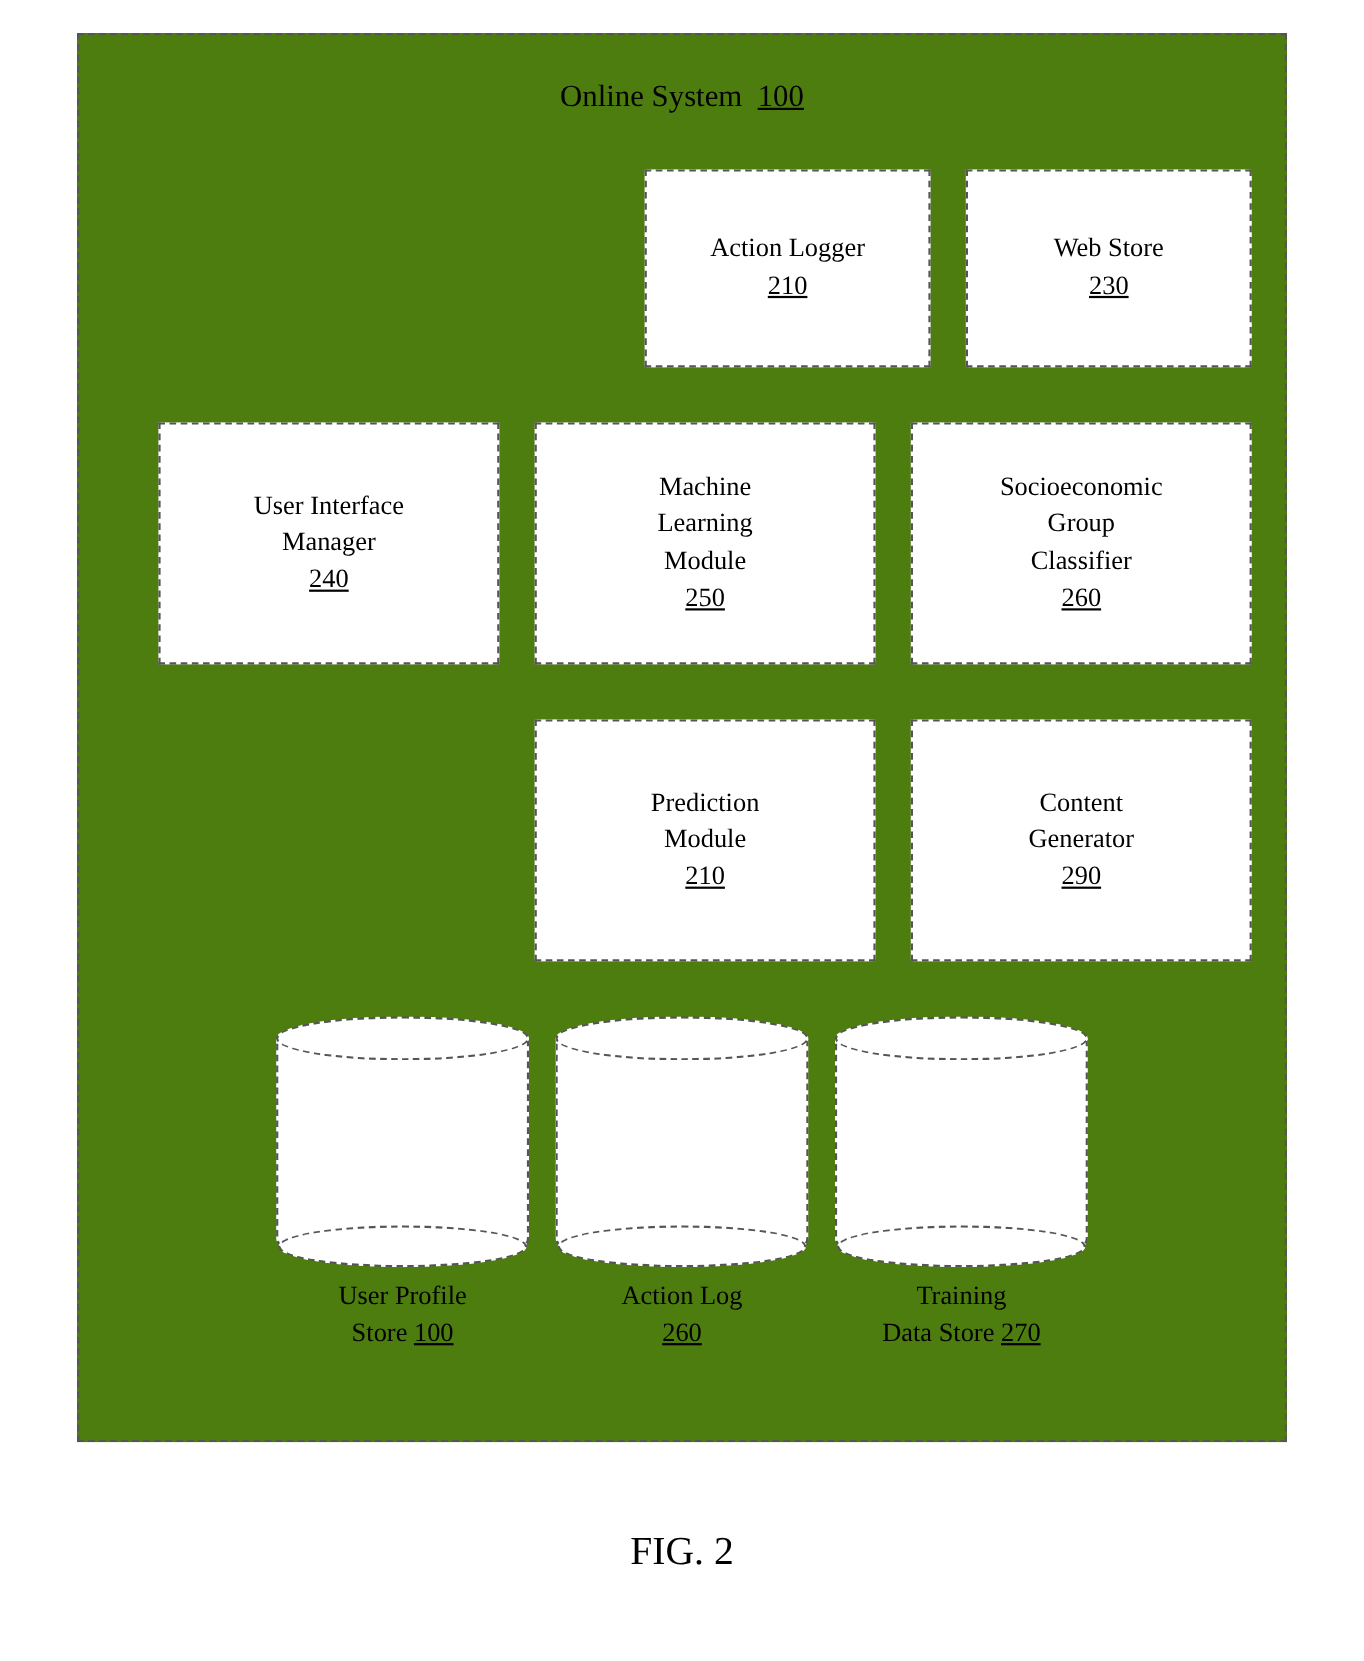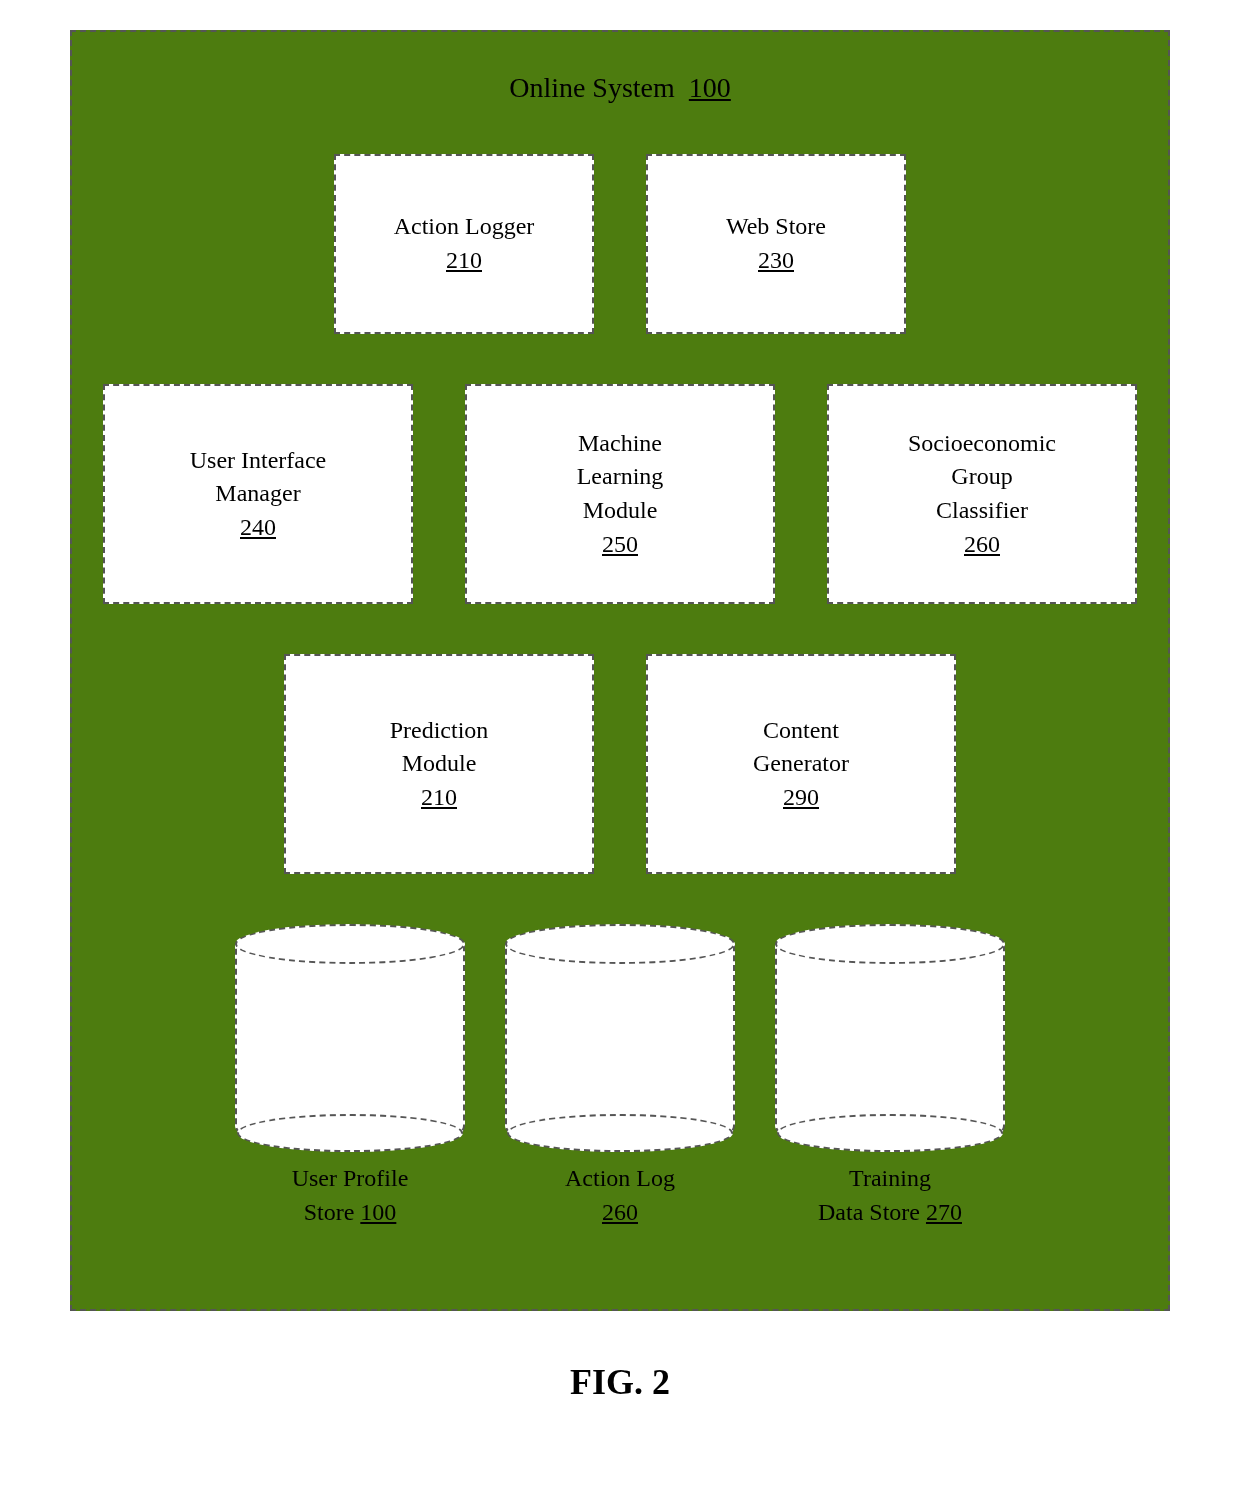--- a/index.html
+++ b/index.html
@@ -28,22 +28,22 @@
       margin-bottom: 50px;
     }
 
     .system-title .underline {
       text-decoration: underline;
     }
 
     
     .row {
       display: flex;
-      justify-content: center;
-      gap: 52px;
+      justify-content: flex-end;
+      gap: 32px;
       margin-bottom: 50px;
     }
 
     
     .module-box {
       border: 2px dashed #555;
       padding: 20px 15px;
       text-align: center;
       font-size: 24px;
       line-height: 1.4;
@@ -130,29 +130,29 @@
       margin-top: 10px;
     }
 
     .cylinder-label .number {
       text-decoration: underline;
     }
 
     
     .fig-label {
       font-size: 36px;
-      font-weight: bold;
-      margin-top: 50px;
+      font-weight: normal;
+      margin-top: 78px;
       text-align: center;
     }
 
     .row-databases {
       display: flex;
       justify-content: center;
-      gap: 40px;
+      gap: 24px;
       margin-bottom: 20px;
       align-items: flex-start;
     }
   </style>
 </head>
 <body>
 
 <div class="outer-container">
 
   <div class="system-title">

